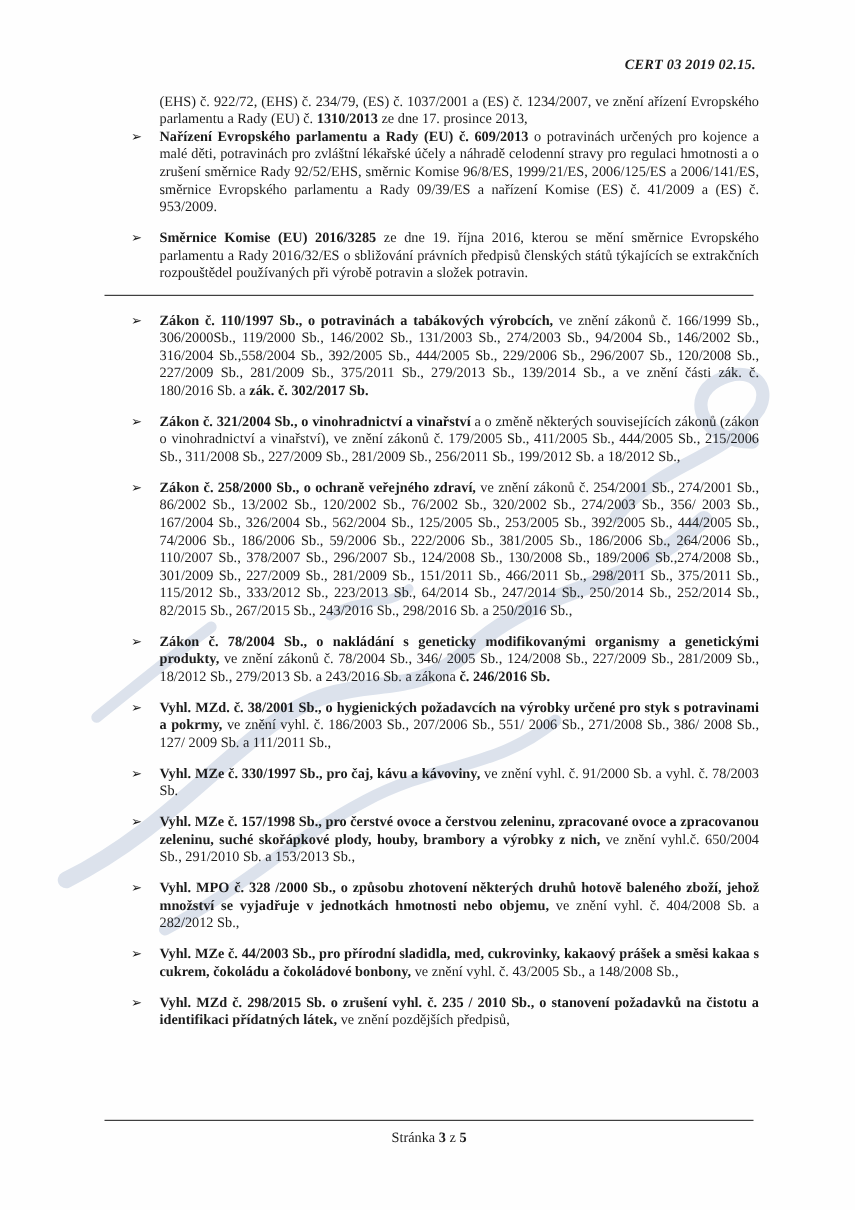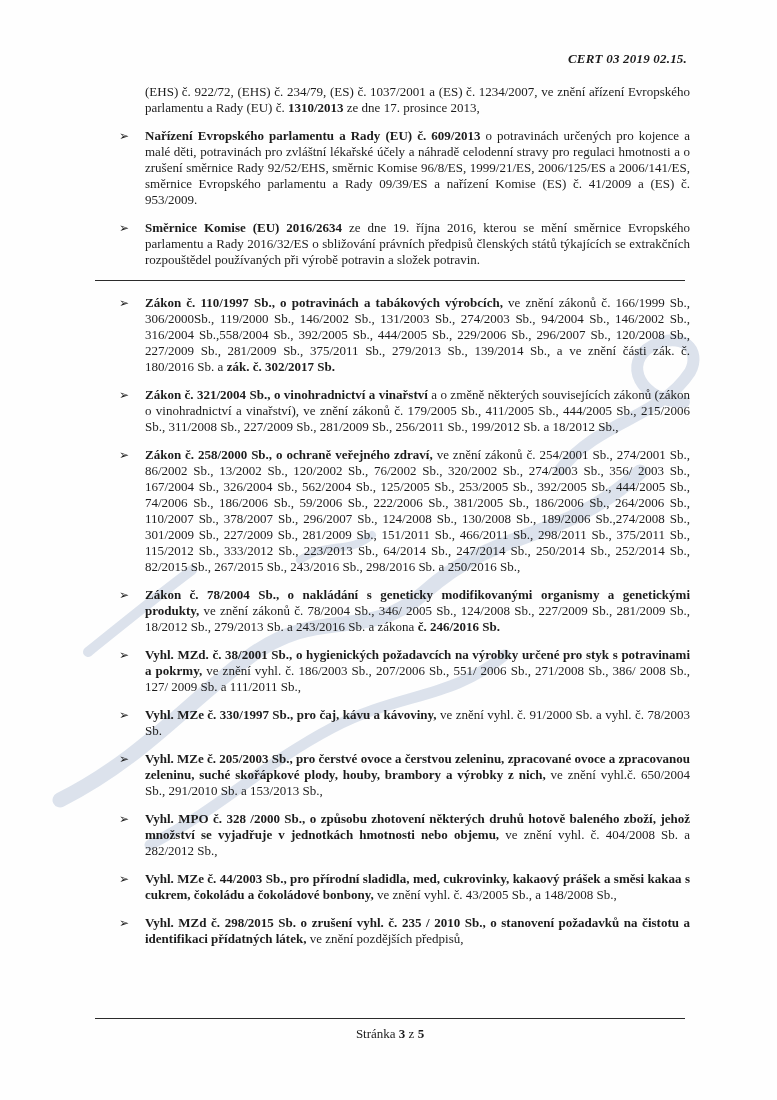--- a/index.html
+++ b/index.html
@@ -14,21 +14,21 @@
     pointer-events:none; z-index:1;
   }
   .header-ref {
     position:absolute; top:41px; right:90px; z-index:2;
     font-style:italic; font-weight:bold; font-size:13px; letter-spacing:.2px;margin-top:10px;
   }
   .content {
     position:absolute; top:84px; left:145px; width:545px; z-index:2;
   }
   .intro {
-    font-size:13px; line-height:16px; text-align:justify; margin-bottom:12px;
+    font-size:13px; line-height:16px; text-align:justify; 
   }
   ul.list { list-style:none; }
   ul.list li {
     position:relative; font-size:13px; line-height:16px;
     text-align:justify; margin-bottom:12px;
   }
   .bullet {
     position:absolute; left:-26px; top:0px; font-size:12px; color:#1c1c1c;
   }
   .b { font-weight:bold; }
@@ -60,33 +60,33 @@
     </g>
   </svg>
 
   <div class="header-ref">CERT 03 2019 02.15.</div>
 
   <div class="content">
     <p class="intro"><span>(EHS) č. 922/72, (EHS) č. 234/79, (ES) č. 1037/2001 a (ES) č. 1234/2007, ve znění ařízení Evropského parlamentu a Rady (EU) č. </span><span class="b">1310/2013</span><span> ze dne 17. prosince 2013,</span></p>
 
     <ul class="list">
         <li><span class="bullet">➢</span><span><span class="b">Nařízení Evropského parlamentu a Rady (EU) č. 609/2013</span><span> o potravinách určených pro kojence a malé děti, potravinách pro zvláštní lékařské účely a náhradě celodenní stravy pro regulaci hmotnosti a o zrušení směrnice Rady 92/52/EHS, směrnic Komise 96/8/ES, 1999/21/ES, 2006/125/ES a 2006/141/ES, směrnice Evropského parlamentu a Rady 09/39/ES a nařízení Komise (ES) č. 41/2009 a (ES) č. 953/2009.</span></span></li>
-        <li><span class="bullet">➢</span><span><span class="b">Směrnice Komise (EU) 2016/2634</span><span> ze dne 19. října 2016, kterou se mění směrnice Evropského parlamentu a Rady 2016/32/ES o sbližování právních předpisů členských států týkajících se extrakčních rozpouštědel používaných při výrobě potravin a složek potravin.</span></span></li>
+        <li><span class="bullet">➢</span><span><span class="b">Směrnice Komise (EU) 2016/3285</span><span> ze dne 19. října 2016, kterou se mění směrnice Evropského parlamentu a Rady 2016/32/ES o sbližování právních předpisů členských států týkajících se extrakčních rozpouštědel používaných při výrobě potravin a složek potravin.</span></span></li>
       </ul>
 
     <hr class="divider">
 
     <ul class="list">
         <li><span class="bullet">➢</span><span><span class="b">Zákon č. 110/1997 Sb., o potravinách a tabákových výrobcích,</span><span> ve znění zákonů č. 166/1999 Sb., 306/2000Sb., 119/2000 Sb., 146/2002 Sb., 131/2003 Sb., 274/2003 Sb., 94/2004 Sb., 146/2002 Sb., 316/2004 Sb.,558/2004 Sb., 392/2005 Sb., 444/2005 Sb., 229/2006 Sb., 296/2007 Sb., 120/2008 Sb., 227/2009 Sb., 281/2009 Sb., 375/2011 Sb., 279/2013 Sb., 139/2014 Sb., a ve znění části zák. č. 180/2016 Sb. a </span><span class="b">zák. č. 302/2017 Sb.</span></span></li>
         <li><span class="bullet">➢</span><span><span class="b">Zákon č. 321/2004 Sb., o vinohradnictví a vinařství</span><span> a o změně některých souvisejících zákonů (zákon o vinohradnictví a vinařství), ve znění zákonů č. 179/2005 Sb., 411/2005 Sb., 444/2005 Sb., 215/2006 Sb., 311/2008 Sb., 227/2009 Sb., 281/2009 Sb., 256/2011 Sb., 199/2012 Sb. a 18/2012 Sb.,</span></span></li>
         <li><span class="bullet">➢</span><span><span class="b">Zákon č. 258/2000 Sb., o ochraně veřejného zdraví,</span><span> ve znění zákonů č. 254/2001 Sb., 274/2001 Sb., 86/2002 Sb., 13/2002 Sb., 120/2002 Sb., 76/2002 Sb., 320/2002 Sb., 274/2003 Sb., 356/ 2003 Sb., 167/2004 Sb., 326/2004 Sb., 562/2004 Sb., 125/2005 Sb., 253/2005 Sb., 392/2005 Sb., 444/2005 Sb., 74/2006 Sb., 186/2006 Sb., 59/2006 Sb., 222/2006 Sb., 381/2005 Sb., 186/2006 Sb., 264/2006 Sb., 110/2007 Sb., 378/2007 Sb., 296/2007 Sb., 124/2008 Sb., 130/2008 Sb., 189/2006 Sb.,274/2008 Sb., 301/2009 Sb., 227/2009 Sb., 281/2009 Sb., 151/2011 Sb., 466/2011 Sb., 298/2011 Sb., 375/2011 Sb., 115/2012 Sb., 333/2012 Sb., 223/2013 Sb., 64/2014 Sb., 247/2014 Sb., 250/2014 Sb., 252/2014 Sb., 82/2015 Sb., 267/2015 Sb., 243/2016 Sb., 298/2016 Sb. a 250/2016 Sb.,</span></span></li>
         <li><span class="bullet">➢</span><span><span class="b">Zákon č. 78/2004 Sb., o nakládání s geneticky modifikovanými organismy a genetickými produkty,</span><span> ve znění zákonů č. 78/2004 Sb., 346/ 2005 Sb., 124/2008 Sb., 227/2009 Sb., 281/2009 Sb., 18/2012 Sb., 279/2013 Sb. a 243/2016 Sb. a zákona </span><span class="b">č. 246/2016 Sb.</span></span></li>
         <li><span class="bullet">➢</span><span><span class="b">Vyhl. MZd. č. 38/2001 Sb., o hygienických požadavcích na výrobky určené pro styk s potravinami a pokrmy,</span><span> ve znění vyhl. č. 186/2003 Sb., 207/2006 Sb., 551/ 2006 Sb., 271/2008 Sb., 386/ 2008 Sb., 127/ 2009 Sb. a 111/2011 Sb.,</span></span></li>
         <li><span class="bullet">➢</span><span><span class="b">Vyhl. MZe č. 330/1997 Sb., pro čaj, kávu a kávoviny,</span><span> ve znění vyhl. č. 91/2000 Sb. a vyhl. č. 78/2003 Sb.</span></span></li>
-        <li><span class="bullet">➢</span><span><span class="b">Vyhl. MZe č. 205/2003 Sb., pro čerstvé ovoce a čerstvou zeleninu, zpracované ovoce a zpracovanou zeleninu, suché skořápkové plody, houby, brambory a výrobky z nich,</span><span> ve znění vyhl.č. 650/2004 Sb., 291/2010 Sb. a 153/2013 Sb.,</span></span></li>
+        <li><span class="bullet">➢</span><span><span class="b">Vyhl. MZe č. 157/1998 Sb., pro čerstvé ovoce a čerstvou zeleninu, zpracované ovoce a zpracovanou zeleninu, suché skořápkové plody, houby, brambory a výrobky z nich,</span><span> ve znění vyhl.č. 650/2004 Sb., 291/2010 Sb. a 153/2013 Sb.,</span></span></li>
         <li><span class="bullet">➢</span><span><span class="b">Vyhl. MPO č. 328 /2000 Sb., o způsobu zhotovení některých druhů hotově baleného zboží, jehož množství se vyjadřuje v jednotkách hmotnosti nebo objemu,</span><span> ve znění vyhl. č. 404/2008 Sb. a 282/2012 Sb.,</span></span></li>
         <li><span class="bullet">➢</span><span><span class="b">Vyhl. MZe č. 44/2003 Sb., pro přírodní sladidla, med, cukrovinky, kakaový prášek a směsi kakaa s cukrem, čokoládu a čokoládové bonbony,</span><span> ve znění vyhl. č. 43/2005 Sb., a 148/2008 Sb.,</span></span></li>
         <li><span class="bullet">➢</span><span><span class="b">Vyhl. MZd č. 298/2015 Sb. o zrušení vyhl. č. 235 / 2010 Sb., o stanovení požadavků na čistotu a identifikaci přídatných látek,</span><span> ve znění pozdějších předpisů,</span></span></li>
       </ul>
   </div>
 
   <div class="footer-line"></div>
   <div class="footer-text"><span>Stránka </span><span class="b">3</span><span> z </span><span class="b">5</span></div>
 
 </div>

